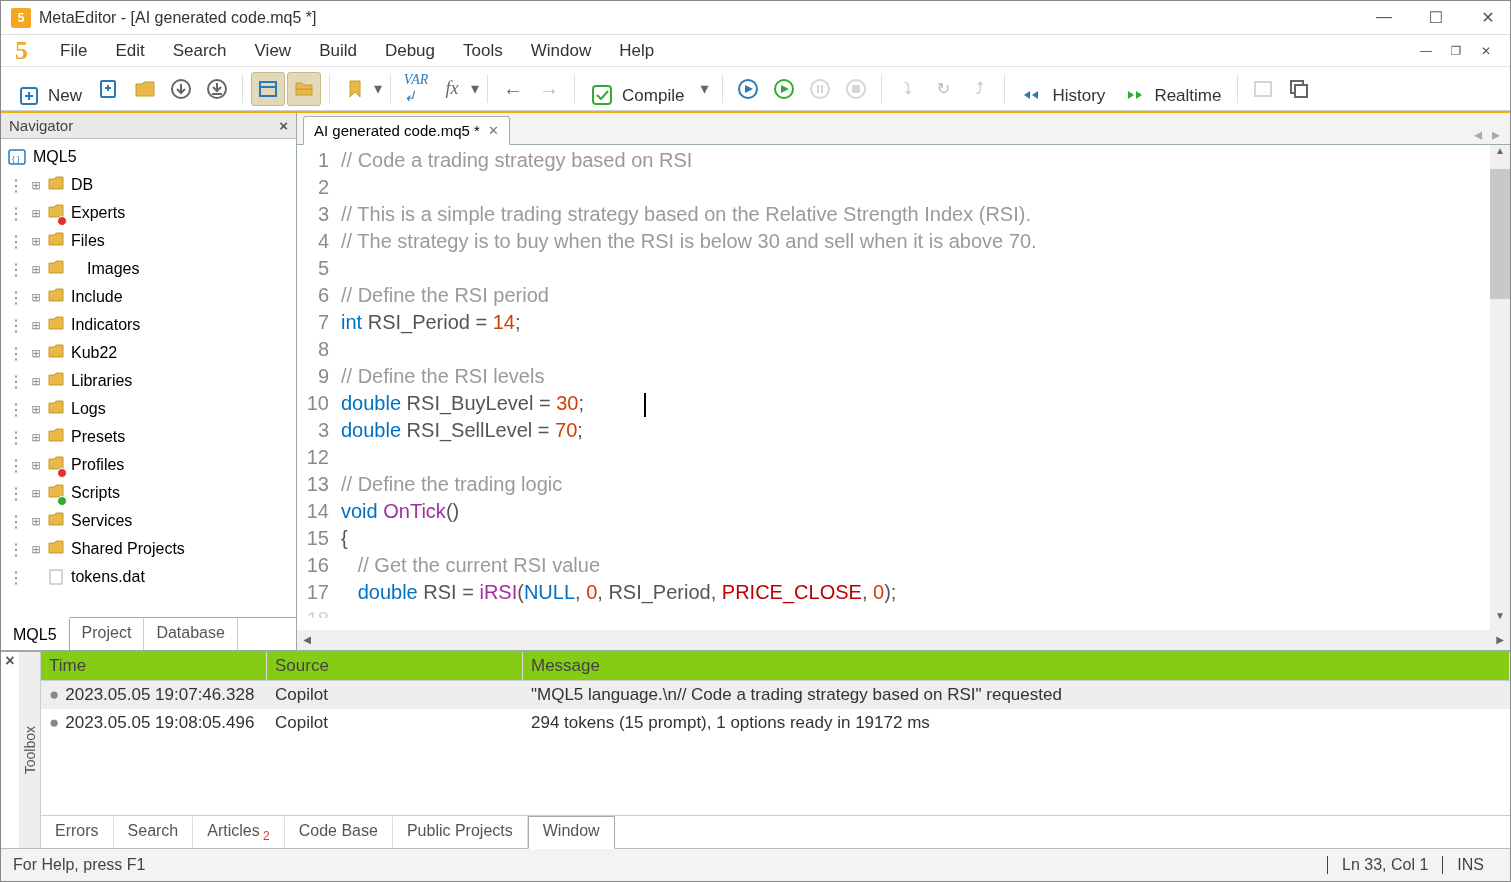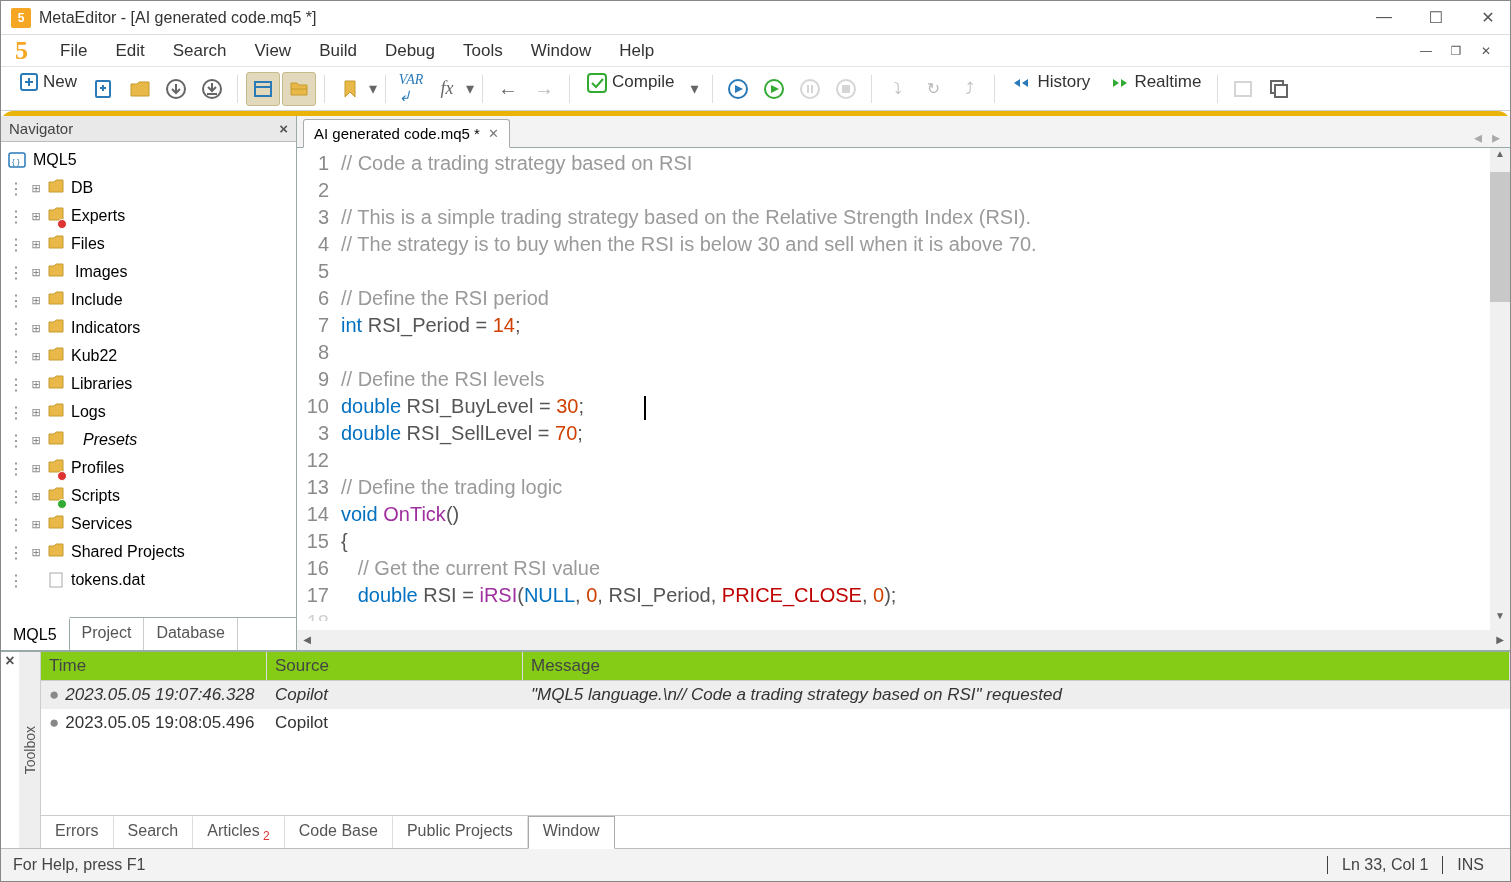--- a/index.html
+++ b/index.html
@@ -13,26 +13,26 @@
 .menubar { height: 32px; display: flex; align-items: center; padding: 0 14px; gap: 0; background: #fff; border-bottom: 1px solid #e4e4e4; }
 .menubar .mq5-logo { font-size: 26px; font-weight: bold; color: #f5a623; margin-right: 18px; font-family: Georgia, serif;}
 .menubar .menu-item { padding: 5px 14px; color: #333; font-size: 17px; cursor: pointer; }
 .menubar .mdi-controls { margin-left: auto; display: flex; gap: 10px; }
 .menubar .mdi-controls span { font-size: 12px; color: #555; cursor: pointer; width: 20px; text-align: center; }
 
 .toolbar { height: 44px; display: flex; align-items: center; padding: 0 10px; gap: 2px; background: #fff; border-bottom: 1px solid #cfcfcf; }
 .tb-btn { width: 34px; height: 34px; display: flex; align-items: center; justify-content: center; color: #333; cursor: pointer; border-radius:3px;}
 .tb-btn.disabled { opacity: 0.35; cursor: default; }
 .tb-btn svg { width: 22px; height: 22px; }
-.tb-new { display: flex; align-items: flex-start; padding: 0 8px; height:34px; cursor:pointer; border-radius:3px;}
+.tb-new { display: flex; align-items: flex-end; gap: 5px; padding: 0 8px; height:34px; cursor:pointer; border-radius:3px;}
 .tb-sep { width: 1px; height: 28px; background: #ddd; margin: 0 6px; }
 .tb-btn.active { background: #e2d9bd; border: 1px solid #c6b98a; }
 .tb-label { font-size: 17px; color: #333; margin-left: 4px; }
 
-.main-area { flex: 1; display: flex; min-height: 0; border-top: 5px solid #eab308; border-radius: 12px; }
+.main-area { flex: 1; display: flex; min-height: 0; border-top: 2px solid #eab308; }
 .navigator { width: 296px; border-right: 1px solid #9aa; display: flex; flex-direction: column; background: #fff; }
 .panel-header { height: 26px; background: #e9e9e9; border-bottom: 1px solid #bbb; display: flex; align-items: center; padding: 0 8px; font-size: 15px; color:#444;}
 .panel-header .close { margin-left: auto; cursor: pointer; font-weight:bold; color:#555;}
 .tree { flex: 1; overflow: auto; padding: 4px 2px; font-size: 16px; }
 .tree-row { display: flex; align-items: center; height: 28px; padding-left: 4px; cursor: pointer; gap: 2px;}
 .tree-indent { width: 18px; display: inline-block; text-align:center; color:#888;}
 .folder-icon { color: #e8b949; }
 .overlay-red { position:relative; }
 .overlay-red::after { content:''; position:absolute; bottom:-2px; right:-2px; width:8px;height:8px; background:#d33; border-radius:50%; border:1px solid #fff;}
 .overlay-green { position:relative; }
@@ -68,21 +68,21 @@
 .toolbox-label span { writing-mode: vertical-rl; transform: rotate(180deg); font-size:14px; color:#555;}
 .toolbox-close { position:absolute; left:3px; width:18px; text-align:center; font-weight:bold; color:#555; cursor:pointer; background:#fff;}
 .toolbox-body { flex:1; display:flex; flex-direction:column; position:relative;}
 .tb-table-header { display:flex; background:#84cc16; border-bottom:1px solid #ccc; font-size:17px; color:#444;}
 .tb-table-header > div { padding: 4px 8px; border-right:1px solid #ddd;}
 .tb-col-time { width: 226px; }
 .tb-col-source { width: 256px; }
 .tb-col-msg { flex:1; }
 .tb-rows { flex:1; overflow:auto;}
 .tb-row { display:flex; font-size:17px; color:#333; height:28px; align-items:center;}
-.tb-row.sel { background: #eee; font-style: italic;}
+.tb-row.sel { background: #eee;}
 .tb-row > div { padding: 0 8px; }
 .tb-row .bullet { color:#888; margin-right:6px;}
 .tb-tabs { display:flex; border-top:1px solid #ccc; }
 .tb-tabs .tb-tab { padding:5px 14px; font-size:16px; color:#555; cursor:pointer; border-right:1px solid #ddd; border-top:1px solid transparent;}
 .tb-tabs .tb-tab.active { background:#fff; border:1px solid #aaa; border-bottom:1px solid #fff; margin-bottom:-1px;}
 .tb-tabs .badge { color:#d33; font-size:12px; vertical-align:sub;}
 
 .statusbar { height: 32px; background: #f3f3f3; border-top:1px solid #bbb; display:flex; align-items:center; padding:16px 12px; font-size:16px; color:#444;}
 .statusbar .status-right { margin-left:auto; display:flex;}
 .statusbar .status-right > span { padding:0 14px; border-left:1px solid #404040;}
@@ -289,21 +289,21 @@
                 <path d="M2 5 L7 5 L9 3 L16 3 L16 15 L2 15 Z" fill="#e8b949" stroke="#c69a2e"></path>
               </svg></span>
             <span style="margin-left:4px;">Files</span>
           </div>
           <div class="tree-row">
             <span class="tree-indent">⋮</span>
             <span class="tree-indent" style="font-size:11px;color:#888;">⊞</span>
             <span class="folder-icon " style="position:relative;display:inline-block;"><svg width="18" height="18">
                 <path d="M2 5 L7 5 L9 3 L16 3 L16 15 L2 15 Z" fill="#e8b949" stroke="#c69a2e"></path>
               </svg></span>
-            <span style="margin-left:8px;text-align:right;">Images</span>
+            <span style="margin-left:20px;text-align:right;">Images</span>
           </div>
           <div class="tree-row">
             <span class="tree-indent">⋮</span>
             <span class="tree-indent" style="font-size:11px;color:#888;">⊞</span>
             <span class="folder-icon " style="position:relative;display:inline-block;"><svg width="18" height="18">
                 <path d="M2 5 L7 5 L9 3 L16 3 L16 15 L2 15 Z" fill="#e8b949" stroke="#c69a2e"></path>
               </svg></span>
             <span style="margin-left:4px;">Include</span>
           </div>
           <div class="tree-row">
@@ -337,21 +337,21 @@
                 <path d="M2 5 L7 5 L9 3 L16 3 L16 15 L2 15 Z" fill="#e8b949" stroke="#c69a2e"></path>
               </svg></span>
             <span style="margin-left:4px;">Logs</span>
           </div>
           <div class="tree-row">
             <span class="tree-indent">⋮</span>
             <span class="tree-indent" style="font-size:11px;color:#888;">⊞</span>
             <span class="folder-icon " style="position:relative;display:inline-block;"><svg width="18" height="18">
                 <path d="M2 5 L7 5 L9 3 L16 3 L16 15 L2 15 Z" fill="#e8b949" stroke="#c69a2e"></path>
               </svg></span>
-            <span style="margin-left:16px;font-style:italic;">Presets</span>
+            <span style="margin-left:4px;">Presets</span>
           </div>
           <div class="tree-row">
             <span class="tree-indent">⋮</span>
             <span class="tree-indent" style="font-size:11px;color:#888;">⊞</span>
             <span class="folder-icon overlay-red" style="position:relative;display:inline-block;"><svg width="18" height="18">
                 <path d="M2 5 L7 5 L9 3 L16 3 L16 15 L2 15 Z" fill="#e8b949" stroke="#c69a2e"></path>
               </svg></span>
             <span style="margin-left:4px;">Profiles</span>
           </div>
           <div class="tree-row">
@@ -456,20 +456,21 @@
     </div>
     <div class="tb-rows" id="tb-rows">
         <div class="tb-row sel">
           <div class="tb-col-time"><span class="bullet">●</span>2023.05.05 19:07:46.328</div>
           <div class="tb-col-source">Copilot</div>
           <div class="tb-col-msg">"MQL5 language.\n// Code a trading strategy based on RSI" requested</div>
         </div>
         <div class="tb-row">
           <div class="tb-col-time"><span class="bullet">●</span>2023.05.05 19:08:05.496</div>
           <div class="tb-col-source">Copilot</div>
+          <div class="tb-col-msg">294 tokens (15 prompt), 1 options ready in 19172 ms</div>
         </div>
       </div>
     <div class="tb-tabs" id="tb-tabs">
         <div class="tb-tab">Errors</div>
         <div class="tb-tab">Search</div>
         <div class="tb-tab">Articles<span class="badge"> 2</span></div>
         <div class="tb-tab">Code Base</div>
         <div class="tb-tab">Public Projects</div>
         <div class="tb-tab active">Window</div>
       </div>

